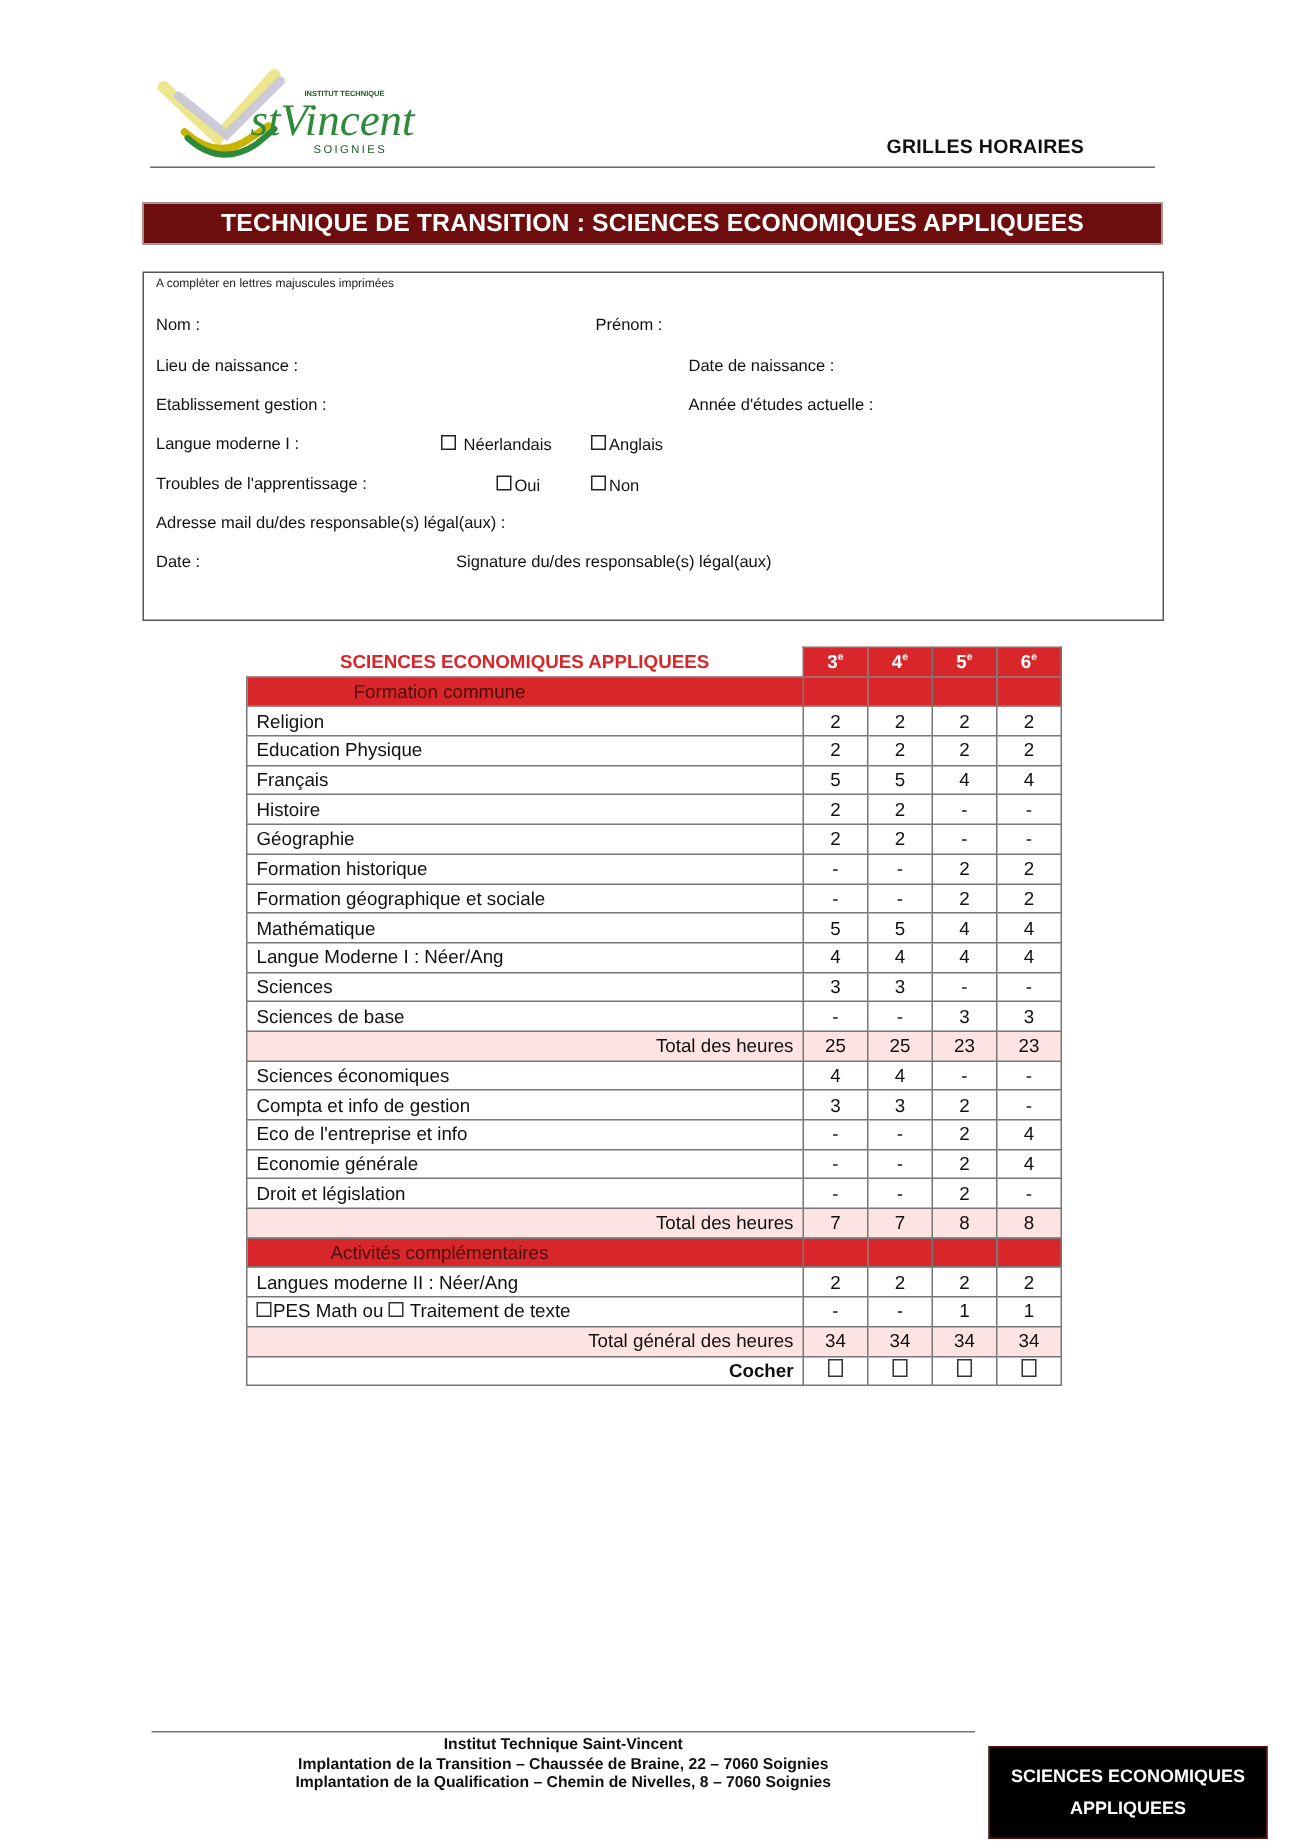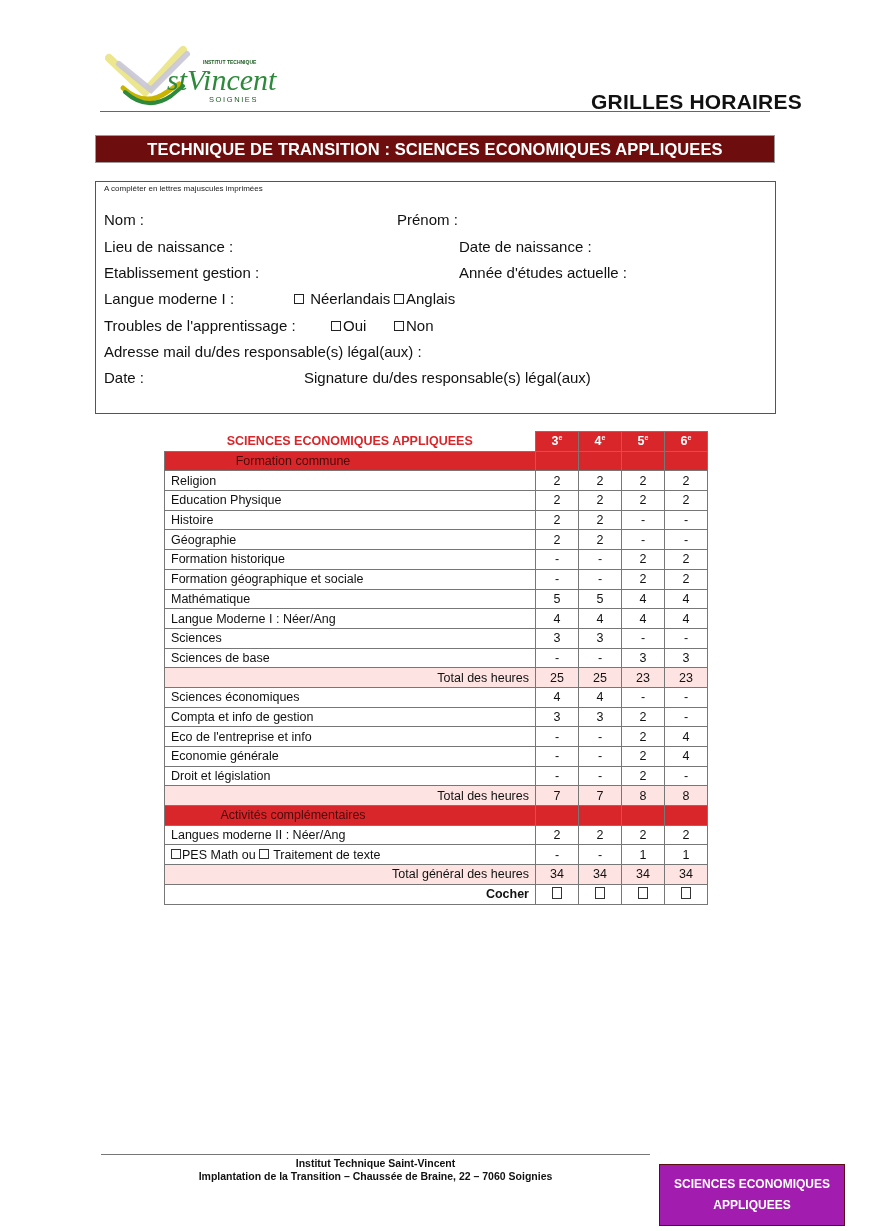--- a/index.html
+++ b/index.html
@@ -2,51 +2,51 @@
 <html><head>
 <meta charset="utf-8">
 <style>
   html, body { margin: 0; padding: 0; background: #ffffff; }
   body { width: 870px; height: 1231px; position: relative; overflow: hidden; font-family: "Liberation Sans", sans-serif; color: #111; }
   .abs { position: absolute; }
 
   
   .logo { left: 105px; top: 40px; width: 200px; height: 72px; }
   .header-rule { left: 100px; top: 111px; width: 670px; height: 1px; background: #666; }
-  .grilles { left: 591px; top: 90px; font-size: 21px; font-weight: bold; letter-spacing: 0.2px; color: #111; }
+  .grilles { left: 591px; top: 90px; font-size: 13px; font-weight: bold; letter-spacing: 0.2px; color: #111; }
 
   
   .banner { left: 95px; top: 135px; width: 680px; height: 28px; background: #6e0d0d; border: 1px solid #9a9a9a; box-sizing: border-box; display:flex; align-items:center; justify-content:center; }
   .banner span { color: #fff; font-weight: bold; font-size: 16.5px; letter-spacing: 0.1px; }
 
   
   .formbox { left: 95px; top: 181px; width: 681px; height: 233px; border: 1px solid #555; box-sizing: border-box; }
   .form-note { left: 104px; top: 184px; font-size: 8px; color: #222; }
-  .flabel { font-size: 15px; color: #111; white-space: nowrap; }
+  .flabel { font-size: 11px; color: #111; white-space: nowrap; }
   .cb { display: inline-block; width: 8px; height: 8px; border: 1px solid #222; margin-right: 2px; vertical-align: -0px; }
 
   
   table.grid { position: absolute; left: 164px; top: 431px; border-collapse: collapse; font-size: 12.5px; }
   table.grid td { border: 1px solid #777; height: 19.7px; padding: 0 6px; box-sizing: border-box; }
   .c-subj { width: 371px; }
   .c-num { width: 43px; text-align: center; padding: 0 !important; }
   .hdr-title { border: none !important; color: #d8262a; font-weight: bold; text-align: center; font-size: 12.5px; }
   .hdr-year { background: #d8262a; color: #fff; font-weight: bold; text-align: center; }
   .hdr-year sup { font-size: 7px; vertical-align: 5px; }
   .section td { background: #d8262a; color: #4a0b0b; }
   .section .sec-label { text-align: center; padding-right: 120px !important; }
   .total td { background: #fde4e2; }
   .total .t-label { text-align: right; }
   .cocher .t-label { text-align: right; font-weight: bold; }
   .box-glyph { display: inline-block; width: 8px; height: 10px; border: 1px solid #333; }
 
   
   .footer-rule { left: 101px; top: 1154px; width: 549px; height: 1px; background: #777; }
   .footer-text { left: 101px; top: 1157px; width: 549px; text-align: center; font-size: 10.5px; font-weight: bold; line-height: 12.5px; color: #111; }
-  .footer-badge { left: 659px; top: 1164px; width: 186px; height: 62px; background: #a21caf; border: 1px solid #5a1010; box-sizing: border-box; display:flex; align-items:center; justify-content:center; text-align:center; }
+  .footer-badge { left: 659px; top: 1164px; width: 186px; height: 62px; background: #000000; border: 1px solid #5a1010; box-sizing: border-box; display:flex; align-items:center; justify-content:center; text-align:center; }
   .footer-badge span { color: #fff; font-weight: bold; font-size: 12px; line-height: 21px; }
 </style>
 </head>
 <body>
 
 <div class="abs logo">
   <svg width="200" height="72" viewBox="0 0 200 72">
     <path d="M4 18 L40 52 L78 10" stroke="#e9e27a" stroke-width="8" fill="none" stroke-linecap="round" opacity="0.85"></path>
     <path d="M14 24 L46 50 L82 14" stroke="#c9c7d8" stroke-width="6" fill="none" stroke-linecap="round" opacity="0.9"></path>
     <path d="M18 48 Q40 68 62 52 L74 44" stroke="#c8b400" stroke-width="5" fill="none" stroke-linecap="round"></path>
@@ -120,20 +120,27 @@
         <td class="c-num">2</td>
       </tr>
       <tr>
         <td class="c-subj">Education Physique</td>
         <td class="c-num">2</td>
         <td class="c-num">2</td>
         <td class="c-num">2</td>
         <td class="c-num">2</td>
       </tr>
       <tr>
+        <td class="c-subj">Français</td>
+        <td class="c-num">5</td>
+        <td class="c-num">5</td>
+        <td class="c-num">4</td>
+        <td class="c-num">4</td>
+      </tr>
+      <tr>
         <td class="c-subj">Histoire</td>
         <td class="c-num">2</td>
         <td class="c-num">2</td>
         <td class="c-num">-</td>
         <td class="c-num">-</td>
       </tr>
       <tr>
         <td class="c-subj">Géographie</td>
         <td class="c-num">2</td>
         <td class="c-num">2</td>
@@ -266,16 +273,17 @@
         <td class="c-num"><span class="box-glyph"></span></td>
         <td class="c-num"><span class="box-glyph"></span></td>
       </tr>
     </tbody>
 </table>
 
 <div class="abs footer-rule"></div>
 <div class="abs footer-text">
   <div>Institut Technique Saint-Vincent</div>
   <div>Implantation de la Transition – Chaussée de Braine, 22 – 7060 Soignies</div>
+  <div>Implantation de la Qualification – Chemin de Nivelles, 8 – 7060 Soignies</div>
 </div>
 <div class="abs footer-badge">
   <span><span>SCIENCES ECONOMIQUES</span><br><span>APPLIQUEES</span></span>
 </div>
 
 </body></html>

